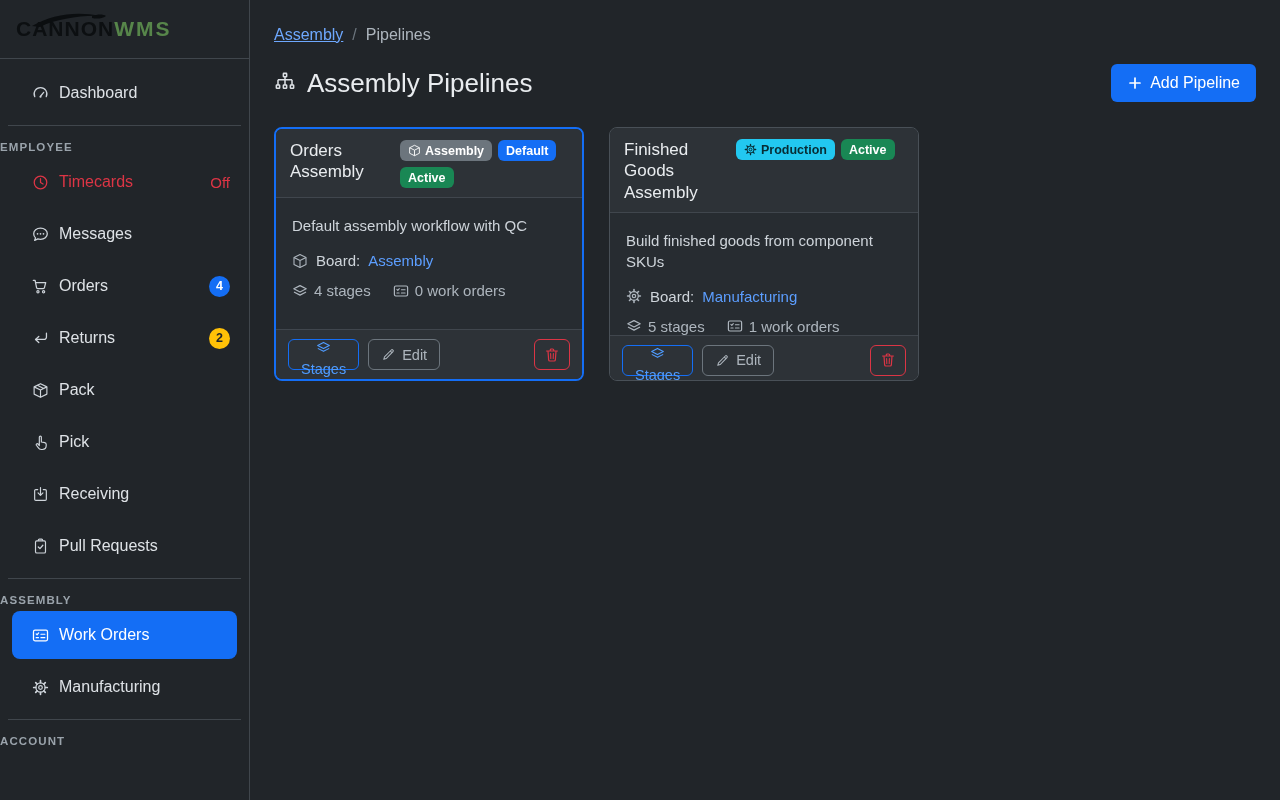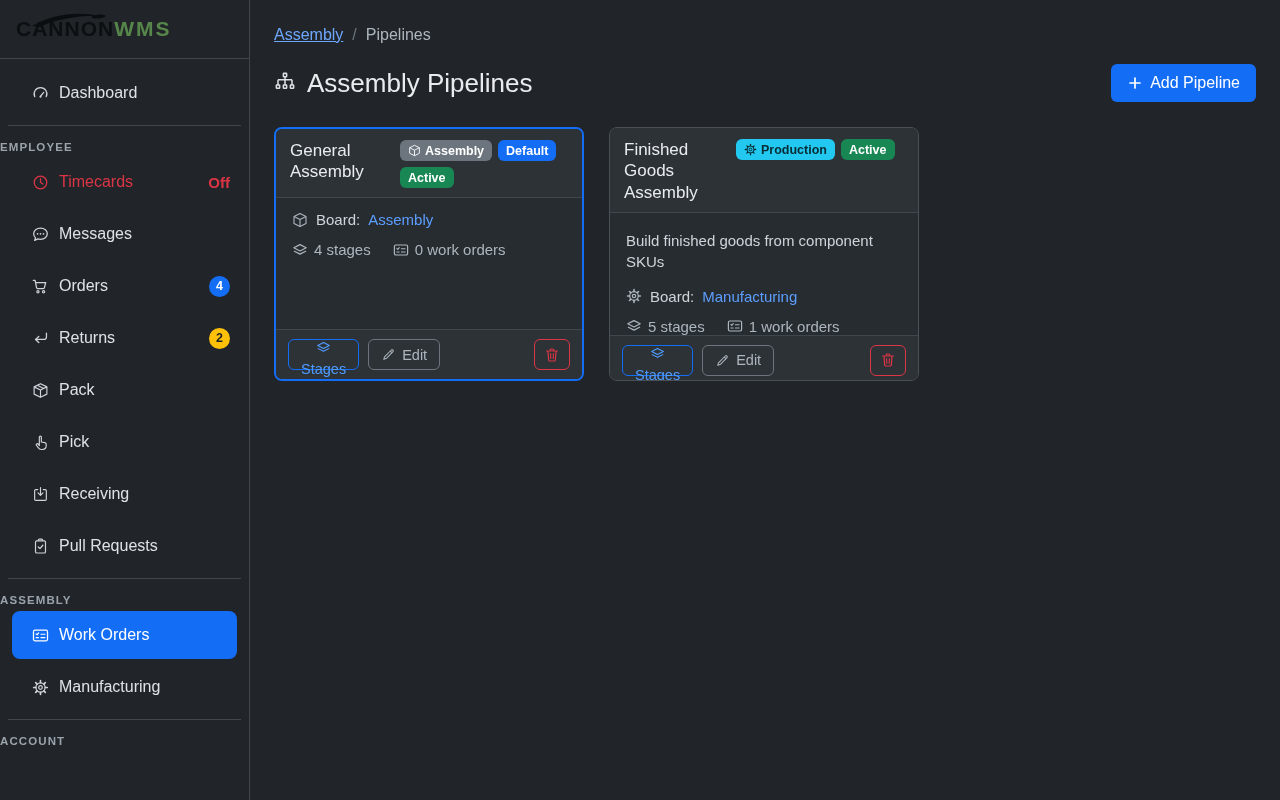--- a/index.html
+++ b/index.html
@@ -25,21 +25,21 @@
               font-size:16px; color:#dee2e6; cursor:pointer; }
   .nav-item .ic { width:17px; height:17px; color:#ced4da; }
   .nav-item.active { background:#146ef5; color:#fff; border-radius:8px; margin:2px 12px; height:48px; padding:0 19px 0 20px; }
   .nav-item.active .ic { color:#fff; }
   .nav-item.danger, .nav-item.danger .ic { color:#dc3545; }
   .right { margin-left:auto; }
   .pill { min-width:21px; height:21px; border-radius:11px; padding:0 7px; font-size:12.5px; font-weight:700;
           display:flex; align-items:center; justify-content:center; }
   .pill-blue { background:#146ef5; color:#fff; }
   .pill-yellow { background:#ffc107; color:#212529; }
-  .off-text { color:#dc3545; font-weight:700; font-size:15px; }
+  .off-text { color:#dc3545; font-weight:400; font-size:15px; }
   .divider { border-top:1px solid #40464c; margin:6px 8px; }
   .sec-header { padding:9px 0 3px; font-size:11.5px; font-weight:700; letter-spacing:1.1px; color:#9aa3ab; }
 
   
   .main { flex:1; padding:26px 24px 0; }
   .breadcrumb { display:flex; align-items:center; gap:9px; font-size:16px; margin-bottom:20px; }
   .bc-link { color:#6ea8fe; text-decoration:underline; cursor:pointer; }
   .bc-sep { color:#6c757d; }
   .bc-current { color:#adb5bd; }
   .head-row { display:flex; align-items:center; justify-content:space-between; margin-bottom:25px; }
@@ -311,35 +311,36 @@
           </svg>
         </span>
       <span>Add Pipeline</span>
     </button>
   </div>
 
   <div class="cards">
 
     <div class="card highlight">
       <div class="p-head">
-        <div class="p-title">General Assembly</div>
+        <div class="p-title">Orders Assembly</div>
         <div class="badges">
           <span class="badge b-secondary">
             <span class="ic">
                 <svg>
                   <use href="#i-box"></use>
                 </svg>
               </span>
             <span>Assembly</span>
           </span>
           <span class="badge b-primary">Default</span>
           <span class="badge b-success">Active</span>
         </div>
       </div>
       <div class="p-body">
+        <div class="p-desc">Default assembly workflow with QC</div>
         <div class="p-row">
           <span class="ic">
               <svg>
                 <use href="#i-box"></use>
               </svg>
             </span>
           <span>Board:</span>
           <span class="p-link">Assembly</span>
         </div>
         <div class="p-stats">

